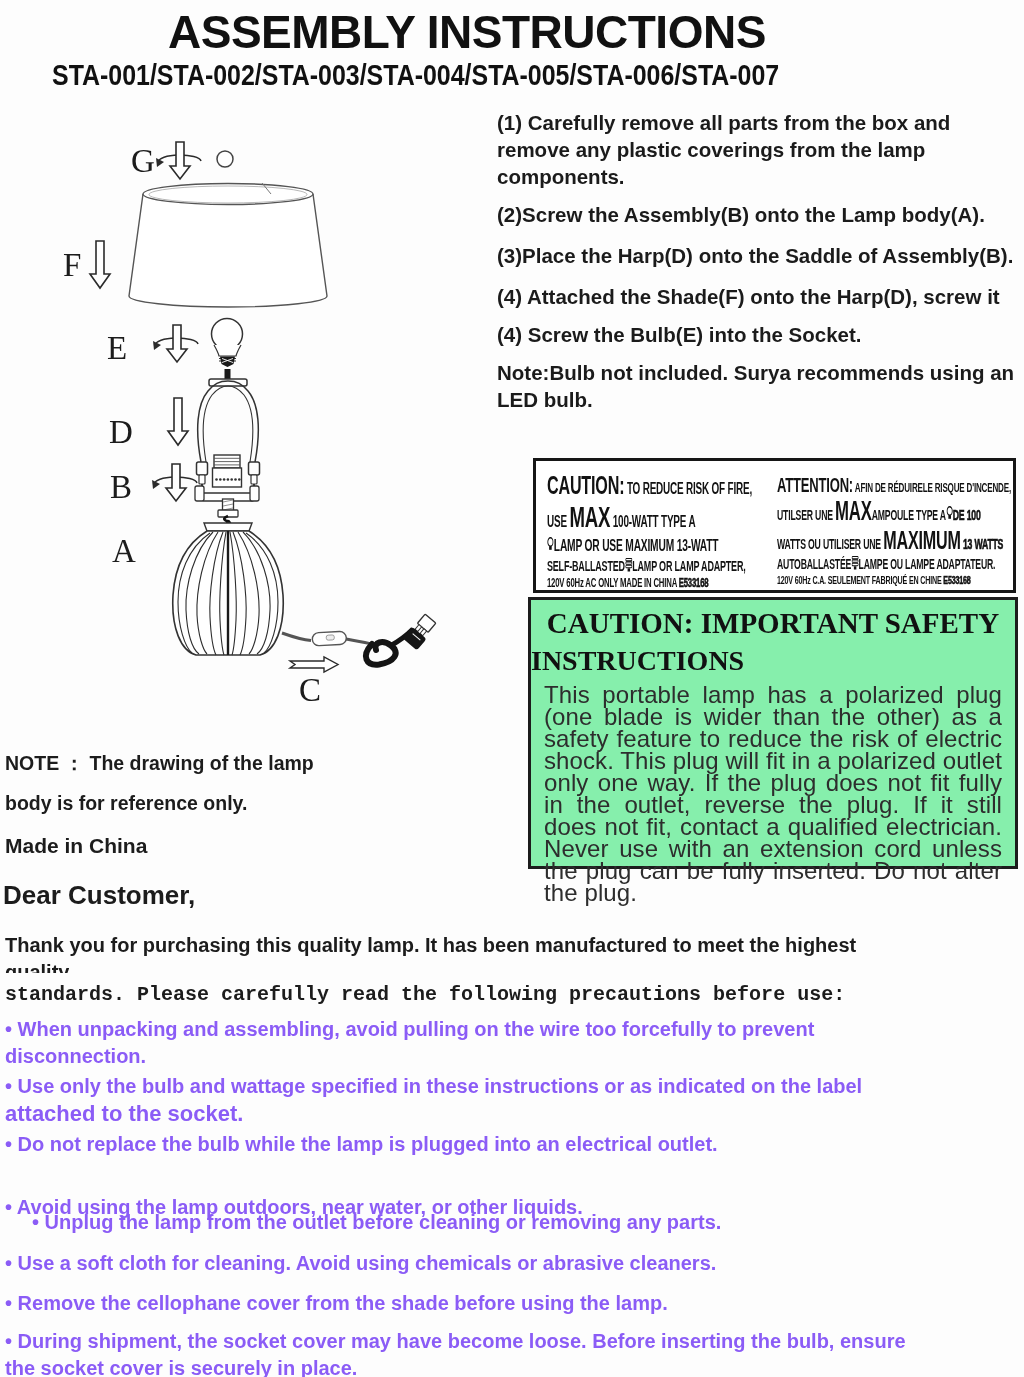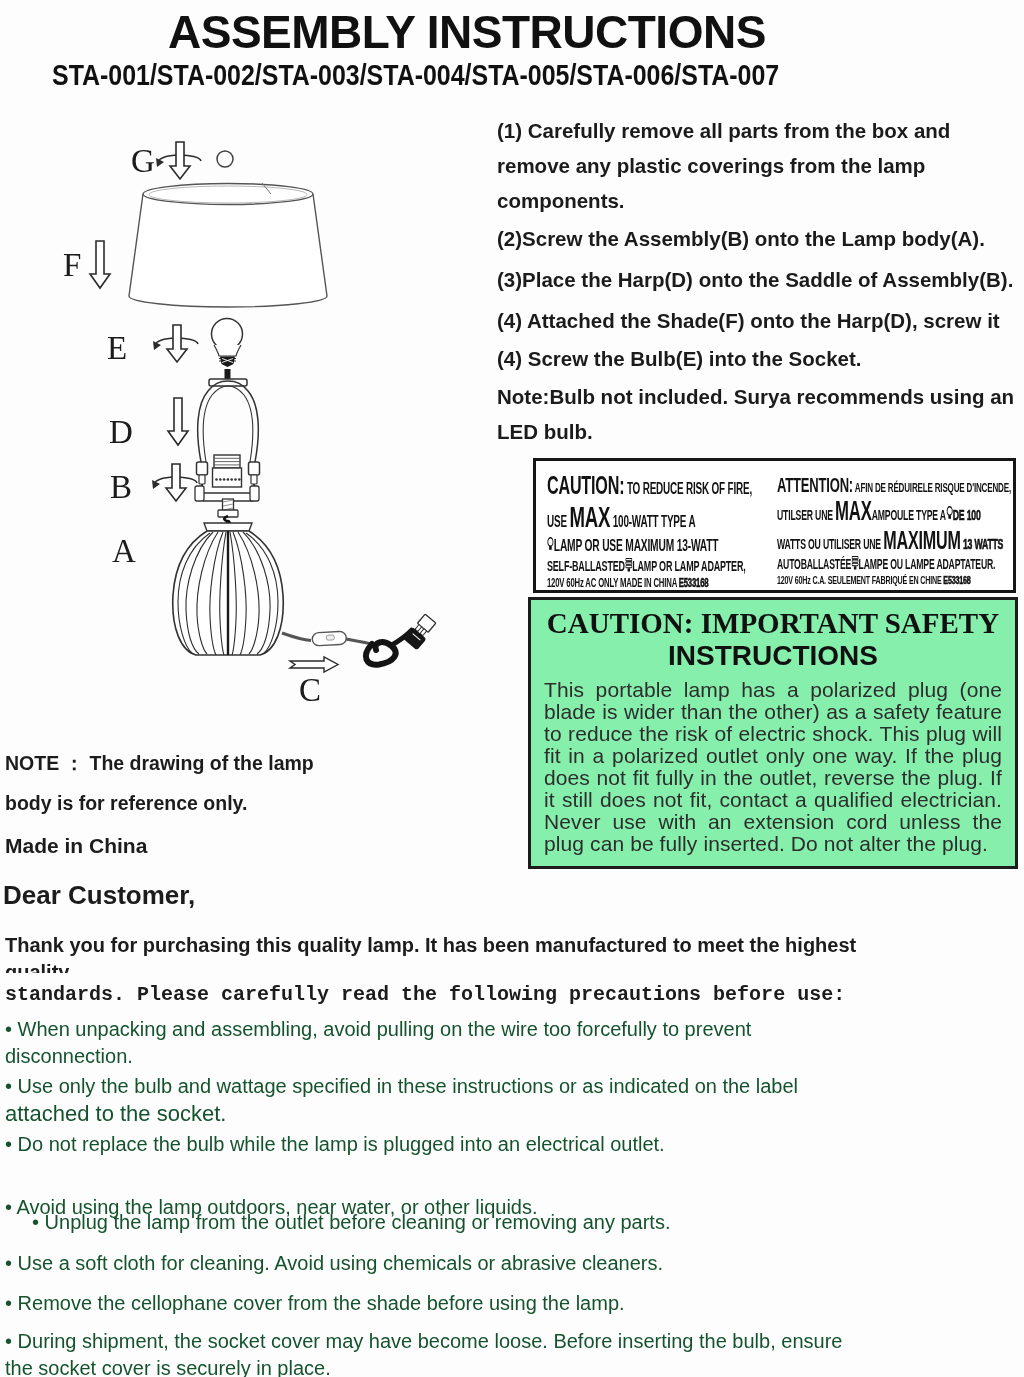--- a/index.html
+++ b/index.html
@@ -10,21 +10,21 @@
   }
 
   .title{position:absolute;top:5px;left:168px;font-size:46px;font-weight:bold;letter-spacing:-0.5px;white-space:nowrap;color:#111;}
   .subtitle{position:absolute;top:59px;left:52px;font-size:29px;font-weight:bold;transform:scaleX(0.86);transform-origin:0 0;white-space:nowrap;color:#111;}
 
   .diagram{position:absolute;left:0;top:105px;}
   .dl{font-family:"Liberation Serif",serif;font-size:33px;fill:#1c1c1c;}
 
   .steps{position:absolute;left:497px;top:109px;width:528px;}
   .step{font-size:20.5px;font-weight:bold;line-height:27px;margin-bottom:11px;color:#1b1b1b;}
-  .step div{white-space:nowrap;margin-top:8px;}
+  .step div{white-space:nowrap;}
   .step.gap-lg{margin-bottom:14px;}
 
   
   .caution-label{position:absolute;left:533px;top:458px;width:477px;height:129px;border:3px solid #161616;background:#fff;display:flex;overflow:hidden;}
   .cl-col{padding-top:9px;}
   .cl-en{width:228px;padding-left:11px;}
   .cl-fr{flex:1;padding-left:2px;}
   .cond{transform:scaleX(0.62);transform-origin:0 0;white-space:nowrap;font-weight:bold;color:#121212;letter-spacing:-0.3px;}
   .cl-line{line-height:1;}
   .en-l1{margin-top:2px;}
@@ -46,34 +46,34 @@
   .fr-l3 .big{font-size:26px;}
   .fr-l3 .sm{font-size:14px;}
   .fr-l4{margin-top:3px;font-size:14px;}
   .fr-l5{margin-top:4px;font-size:11.5px;}
   .cert{-webkit-text-stroke:0.6px #111;}
   .bulb-icon,.cfl-icon{display:inline-block;vertical-align:-1px;}
 
   
   .safety-box{position:absolute;left:528px;top:597px;width:484px;height:266px;border:3px solid #1c1c1c;background:#86efac;}
   .sb-t1{margin-top:7px;text-align:center;font-family:"Liberation Serif",serif;font-weight:bold;font-size:29px;color:#111;}
-  .sb-t2{text-align:center;font-family:Liberation Sans, sans-serif;font-weight:bold;font-size:28px;color:#111;}
-  .sb-body{margin:7px 13px 0 13px;font-size:21px;line-height:22px;text-align:justify;color:#2d2d2d;letter-spacing:0.1px;}
+  .sb-t2{margin-top:5px;font-family:Liberation Serif, serif;font-weight:bold;font-size:28px;color:#111;}
+  .sb-body{margin:7px 13px 0 13px;font-size:24px;line-height:22px;text-align:justify;color:#2d2d2d;letter-spacing:0.1px;}
 
   .note-line{position:absolute;left:5px;font-size:19.5px;font-weight:bold;white-space:nowrap;}
   .note-1{top:750px;}
   .note-2{top:792px;text-align:center;}
   .made-in{top:834px;font-size:21px;}
 
   .cust-heading{position:absolute;left:3px;top:880px;font-size:26px;font-weight:bold;white-space:nowrap;}
   .intro-1{position:absolute;left:5px;top:934px;font-size:20px;font-weight:bold;white-space:nowrap;}
   .intro-clip{position:absolute;left:5px;top:961px;height:12px;overflow:hidden;font-size:20px;font-weight:bold;white-space:nowrap;}
   .intro-2{position:absolute;left:5px;top:983px;font-size:20px;font-weight:bold;white-space:nowrap;font-family:Liberation Mono, monospace;}
 
-  .bullet{position:absolute;left:5px;font-size:20px;font-weight:normal;line-height:27px;color:#14532d;}
+  .bullet{position:absolute;left:5px;font-size:20px;font-weight:bold;line-height:27px;color:#8b5cf6;}
   .bullet div{white-space:nowrap;}
   .bullet-1{top:1016px;}
   .bullet-2{top:1073px;}
   .bullet-2 .l2{font-size:22px;}
   .bullet-3{top:1131px;}
   .bullet-4{top:1166px;margin-top:28px;}
   .bullet-5{top:1209px;margin-left:27px;}
   .bullet-6{top:1250px;}
   .bullet-7{top:1290px;}
   .bullet-8{top:1328px;}

